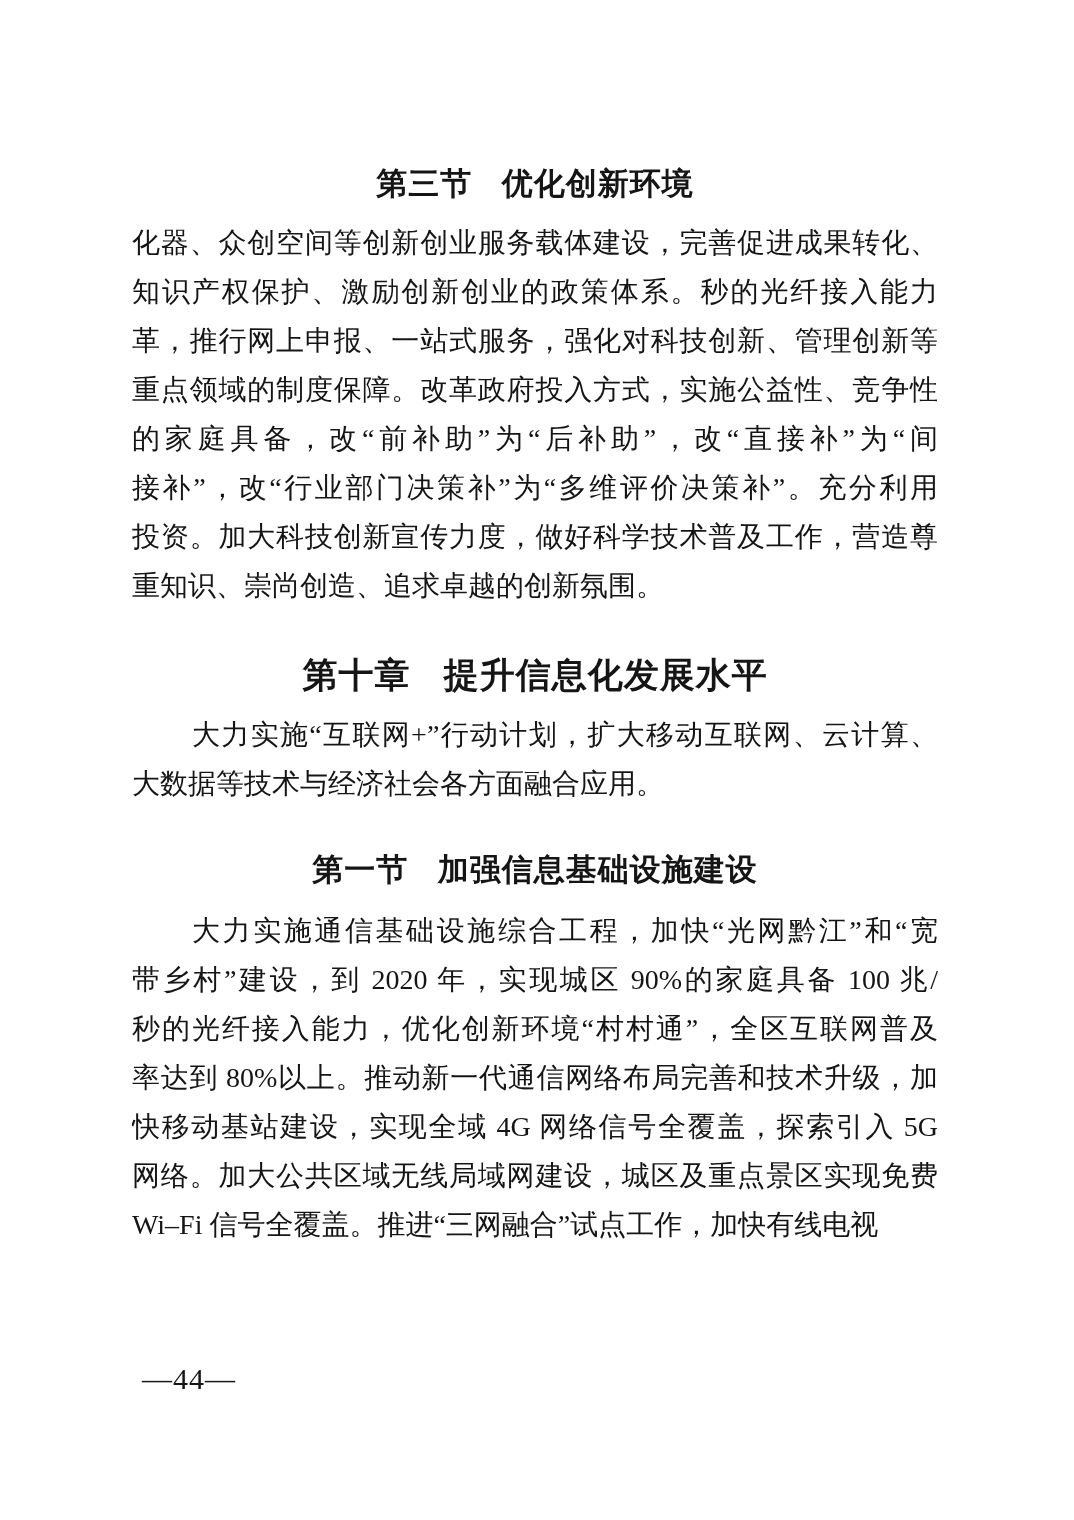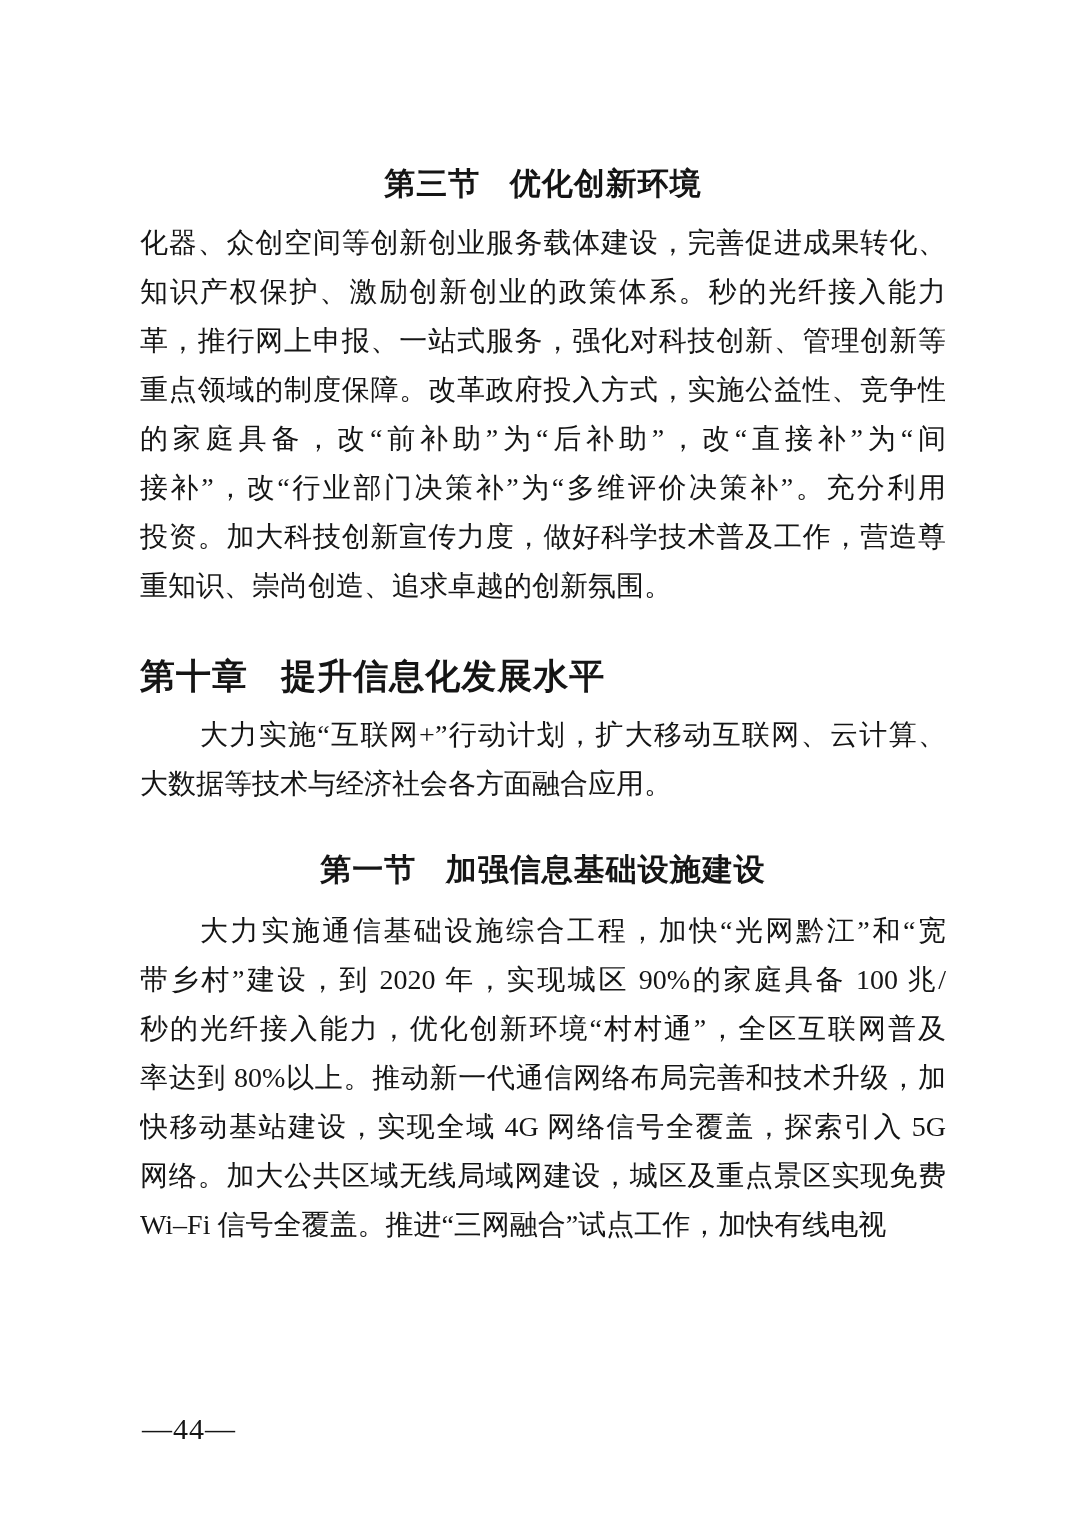--- a/index.html
+++ b/index.html
@@ -12,37 +12,38 @@
     position: relative;
     width: 1074px;
     height: 1520px;
     background: #ffffff;
     color: #151515;
     font-family: "Liberation Serif", "DejaVu Serif", serif;
     overflow: hidden;
   }
   .content {
     position: absolute;
-    left: 140px;
+    left: 132px;
     top: 162px;
     width: 806px;
   }
   .section-heading {
     font-size: 31px;
     font-weight: bold;
     line-height: 44px;
     text-align: center;
     white-space: nowrap;
     letter-spacing: 1px;
   }
   .chapter-heading {
-    font-family: Liberation Sans, sans-serif;
+    font-family: Liberation Serif, serif;
     font-size: 35px;
     font-weight: bold;
     line-height: 48px;
+    text-align: center;
     white-space: nowrap;
     margin-top: 42px;
     letter-spacing: 1px;
   }
   .heading-label {
     margin-right: 0.95em;
   }
   .paragraph {
     margin-top: 14px;
   }
@@ -68,21 +69,21 @@
   .text-line.first {
     text-indent: 60px;
   }
   .text-line.last {
     text-align: center;
     text-align-last: left;
   }
   .page-number {
     position: absolute;
     left: 142px;
-    top: 1412px;
+    top: 1362px;
     font-size: 30px;
     line-height: 34px;
     letter-spacing: 1px;
   }
 </style>
 </head>
 <body>
 
 <div class="page">
   <div class="content">

